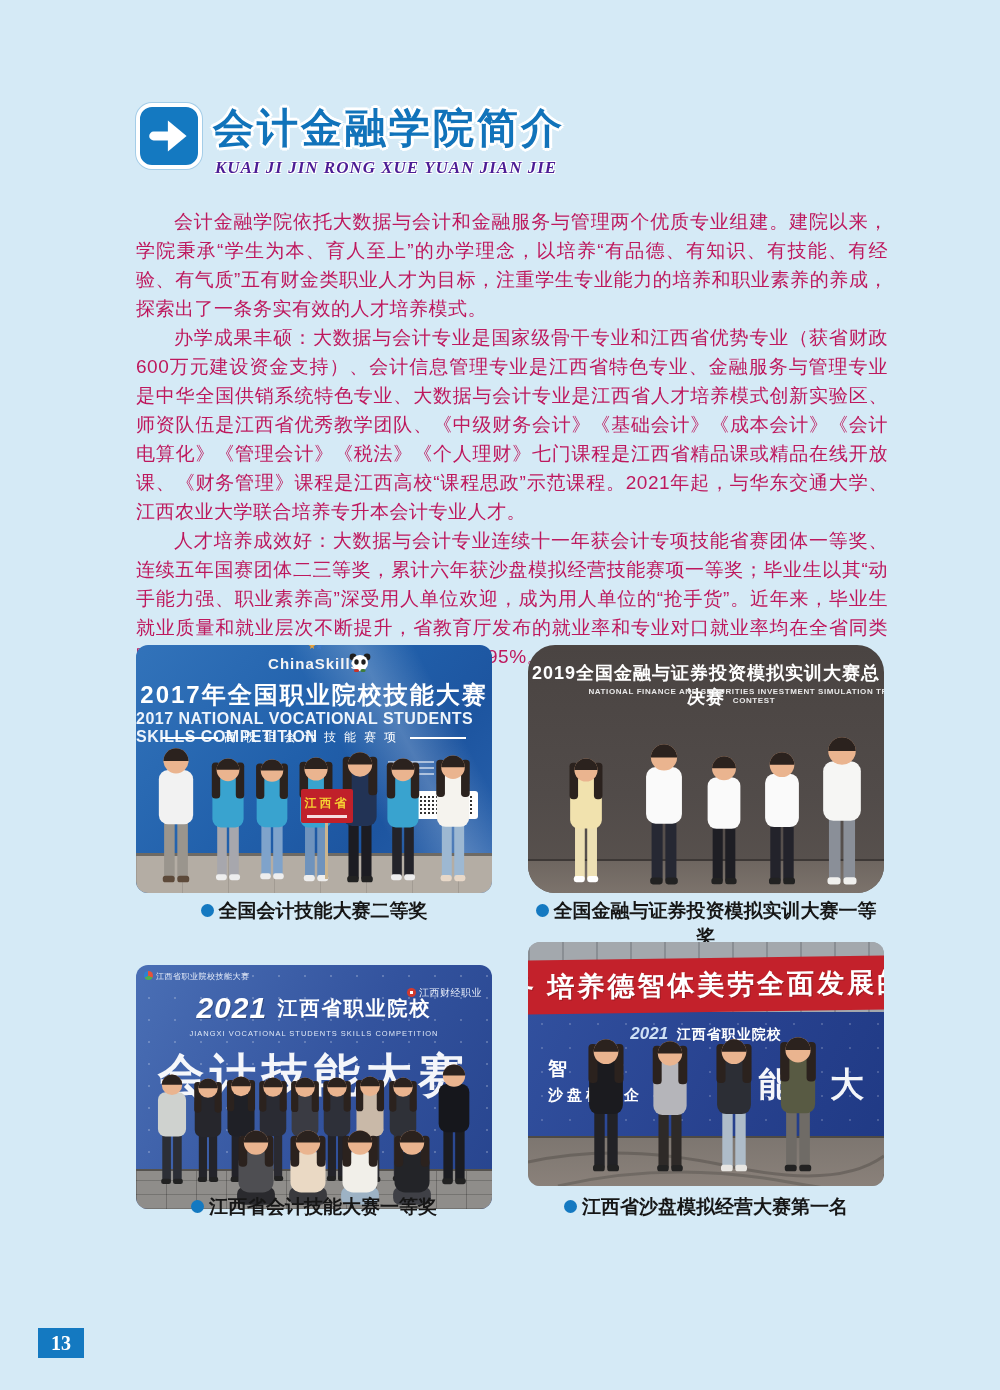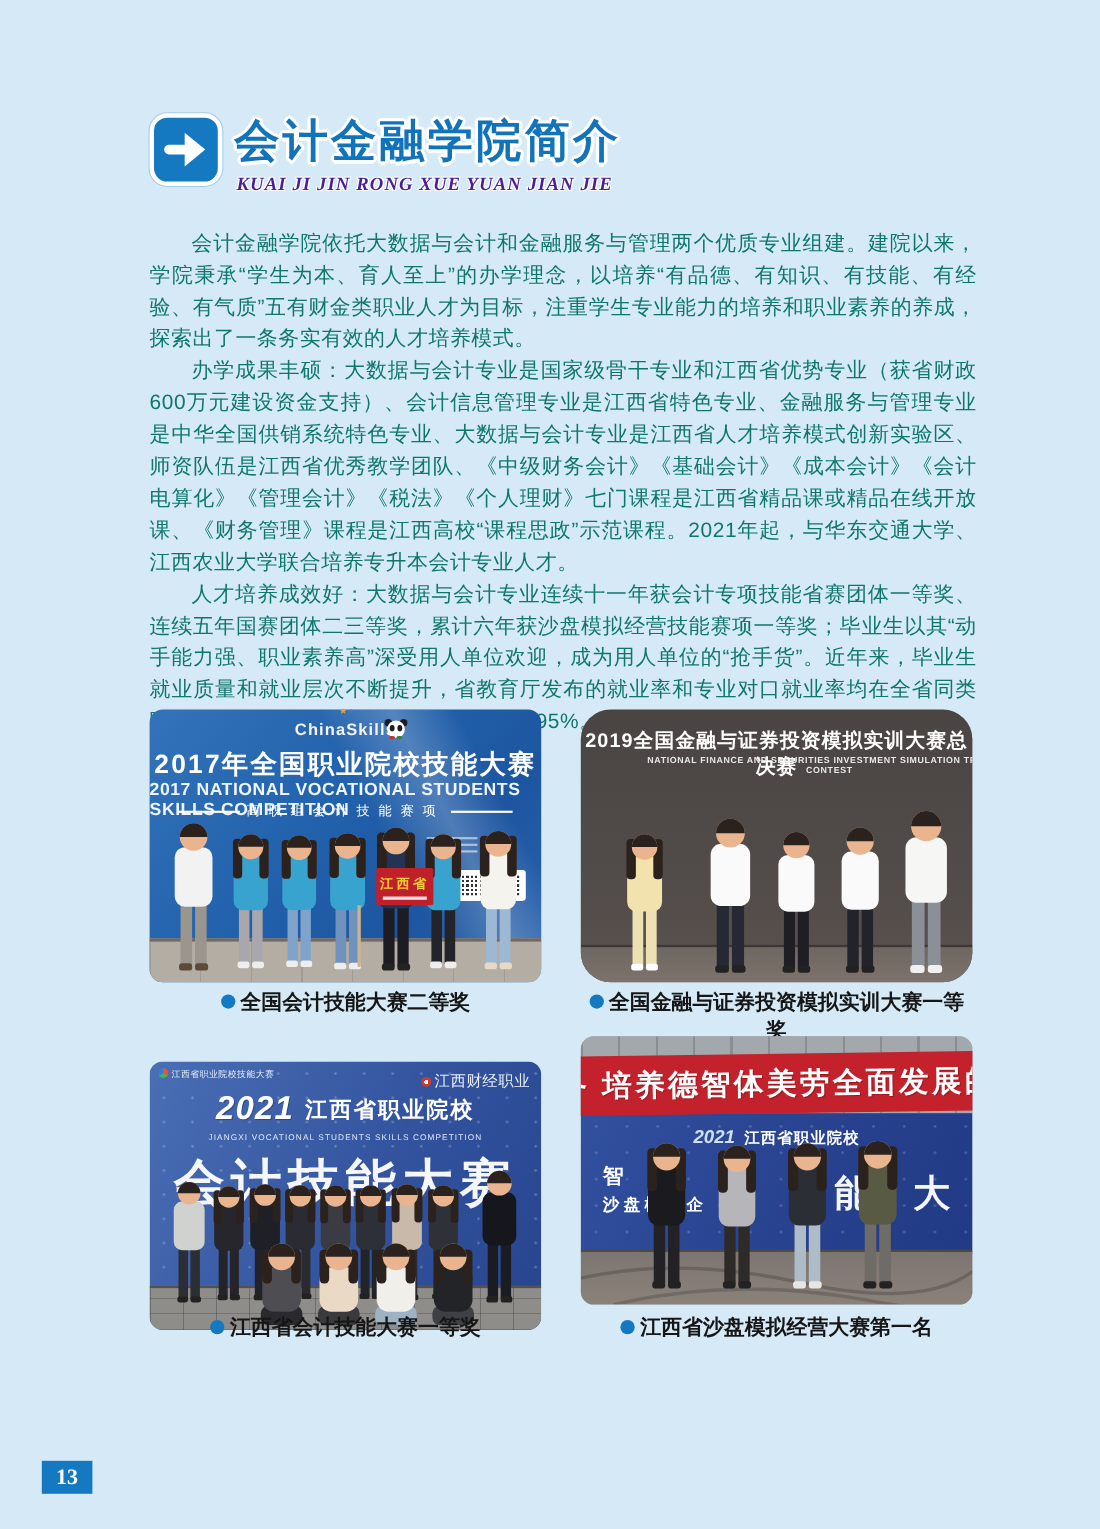--- a/index.html
+++ b/index.html
@@ -14,21 +14,21 @@
     box-shadow:0 0 0 1px rgba(20,121,193,.25); }
   .hdr-title { position:absolute; left:213px; top:101px; font-size:41px; font-weight:bold;
     color:#1173ba; letter-spacing:3px; white-space:nowrap;
     text-shadow:-2px -2px 0 #fff, 2px -2px 0 #fff, -2px 2px 0 #fff, 2px 2px 0 #fff,
                 -3px 0 0 #fff, 3px 0 0 #fff, 0 -3px 0 #fff, 0 3px 0 #fff; }
   .hdr-sub { position:absolute; left:215px; top:158px; font-family:"Liberation Serif", serif;
     font-weight:bold; font-style:italic; font-size:17px; color:#4c1d95; letter-spacing:1px; white-space:nowrap;
     text-shadow:-1px -1px 0 #fff, 1px -1px 0 #fff, -1px 1px 0 #fff, 1px 1px 0 #fff; }
 
   
-  .bodytext { position:absolute; left:136px; top:207px; width:752px; color:#0f766e; }
+  .bodytext { position:absolute; left:136px; top:207px; width:752px; color:#be185d; }
   .bodytext p { font-size:19px; line-height:29px; text-align:justify; text-indent:2em; letter-spacing:0.5px; }
 
   
   .photo { position:absolute; width:356px; border-radius:12px; overflow:hidden; background:#345; }
   .photo.tall { height:248px; } .photo.short { height:244px; }
   .ph1 { left:136px; top:645px; } .ph2 { left:528px; top:645px;border-radius:27px; }
   .ph3 { left:136px; top:942px;margin-top:23px; } .ph4 { left:528px; top:942px; }
   .caption { position:absolute; width:356px; text-align:center; font-size:19px; font-weight:bold; color:#161616; }
   .cap1 { left:136px; top:898px; } .cap2 { left:528px; top:898px; }
   .cap3 { left:136px; top:1194px; } .cap4 { left:528px; top:1194px; }
@@ -56,21 +56,21 @@
   .p1-strip .dash { display:inline-block; vertical-align:middle; width:56px; height:2px; background:#fff; margin:0 6px; }
   .p1-qr { position:absolute; right:14px; top:146px; width:64px; height:28px; background:#fff; border-radius:3px;
     display:flex; align-items:center; justify-content:space-around; padding:2px; }
   .p1-qr i { display:block; width:22px; height:18px;
     background:repeating-linear-gradient(0deg,#333 0 2px,#fff 2px 4px), repeating-linear-gradient(90deg,#333 0 2px,#fff 2px 4px);
     background-blend-mode:lighten; }
   .p1-lines { position:absolute; right:58px; top:112px; width:46px; }
   .p1-lines i { display:block; height:2px; background:rgba(255,255,255,.55); margin:4px 0; }
   .p1-sign { position:absolute; left:165px; top:144px; width:52px; height:34px; background:#c0202a;
     border-radius:2px; color:#f5d232; font-weight:bold; font-size:12px; letter-spacing:3px;
-    display:flex; flex-direction:column; align-items:center; justify-content:center; z-index:5;margin-left:41px; }
+    display:flex; flex-direction:column; align-items:center; justify-content:center; z-index:5; }
   .p1-sign i { display:block; width:40px; height:3px; background:rgba(255,255,255,.85); margin-top:3px; }
   .p1-stick { position:absolute; left:189px; top:178px; width:3px; height:56px; background:#cbb58f; z-index:4; }
 
   
   .p2-bg { background:linear-gradient(180deg,#4a4442 0%,#514b49 60%,#5a534f 100%); }
   .p2-floor { position:absolute; left:0; bottom:0; width:100%; height:34px;
     background:linear-gradient(180deg,#6e6660,#7c736c); border-top:2px solid #3d3836; }
   .p2-title { position:absolute; left:0; top:16px; width:100%; text-align:center; color:#fff;
     font-size:18px; font-weight:bold; letter-spacing:1px; }
   .p2-sub { position:absolute; left:0; top:42px; width:100%; text-align:center; color:#e9e9e9;
@@ -82,21 +82,21 @@
       linear-gradient(118deg,#4a6fb5 0%,#33539e 55%,#27448e 100%);
     background-size:26px 22px, 100% 100%; }
   .p3-floor { position:absolute; left:0; bottom:0; width:100%; height:40px;
     background:
       repeating-linear-gradient(90deg, rgba(0,0,0,.22) 0 1px, transparent 1px 30px),
       repeating-linear-gradient(0deg, rgba(0,0,0,.18) 0 1px, transparent 1px 14px), #8f8d8a;
     border-top:2px solid #55524e; }
   .p3-corner { position:absolute; left:8px; top:6px; color:#e8eefa; font-size:8px; letter-spacing:0.5px; }
   .p3-corner .logo { display:inline-block; width:9px; height:9px; border-radius:50%;
     background:conic-gradient(#e5533a 0 33%, #4fae4f 33% 66%, #2f7fd2 66% 100%); vertical-align:-1px; margin-right:3px; }
-  .p3-cornerR { position:absolute; right:10px; top:9px; color:#e8eefa; font-size:14px; letter-spacing:0.5px; }
+  .p3-cornerR { position:absolute; right:10px; top:21px; color:#e8eefa; font-size:10px; letter-spacing:0.5px; }
   .p3-cornerR .logo { display:inline-block; width:9px; height:9px; border-radius:50%;
     background:radial-gradient(#fff 0 30%, #d2392e 30% 100%); vertical-align:-1px; margin-right:3px; }
   .p3-row { position:absolute; left:0; top:26px; width:100%; text-align:center; color:#fff; white-space:nowrap; }
   .p3-year { font-size:30px; font-weight:bold; font-style:italic; letter-spacing:1px; vertical-align:middle;
     text-shadow:1px 1px 0 rgba(0,0,0,.25); }
   .p3-title { font-size:20px; font-weight:bold; letter-spacing:2px; vertical-align:middle; margin-left:6px; }
   .p3-sub { position:absolute; left:0; top:64px; width:100%; text-align:center; color:#dfe8f6;
     font-size:7.5px; font-weight:normal; letter-spacing:1px; }
   .p3-big { position:absolute; left:0; top:80px; width:100%; text-align:center; color:rgba(255,255,255,.95);
     font-size:46px; font-weight:bold; letter-spacing:6px; white-space:nowrap; }

